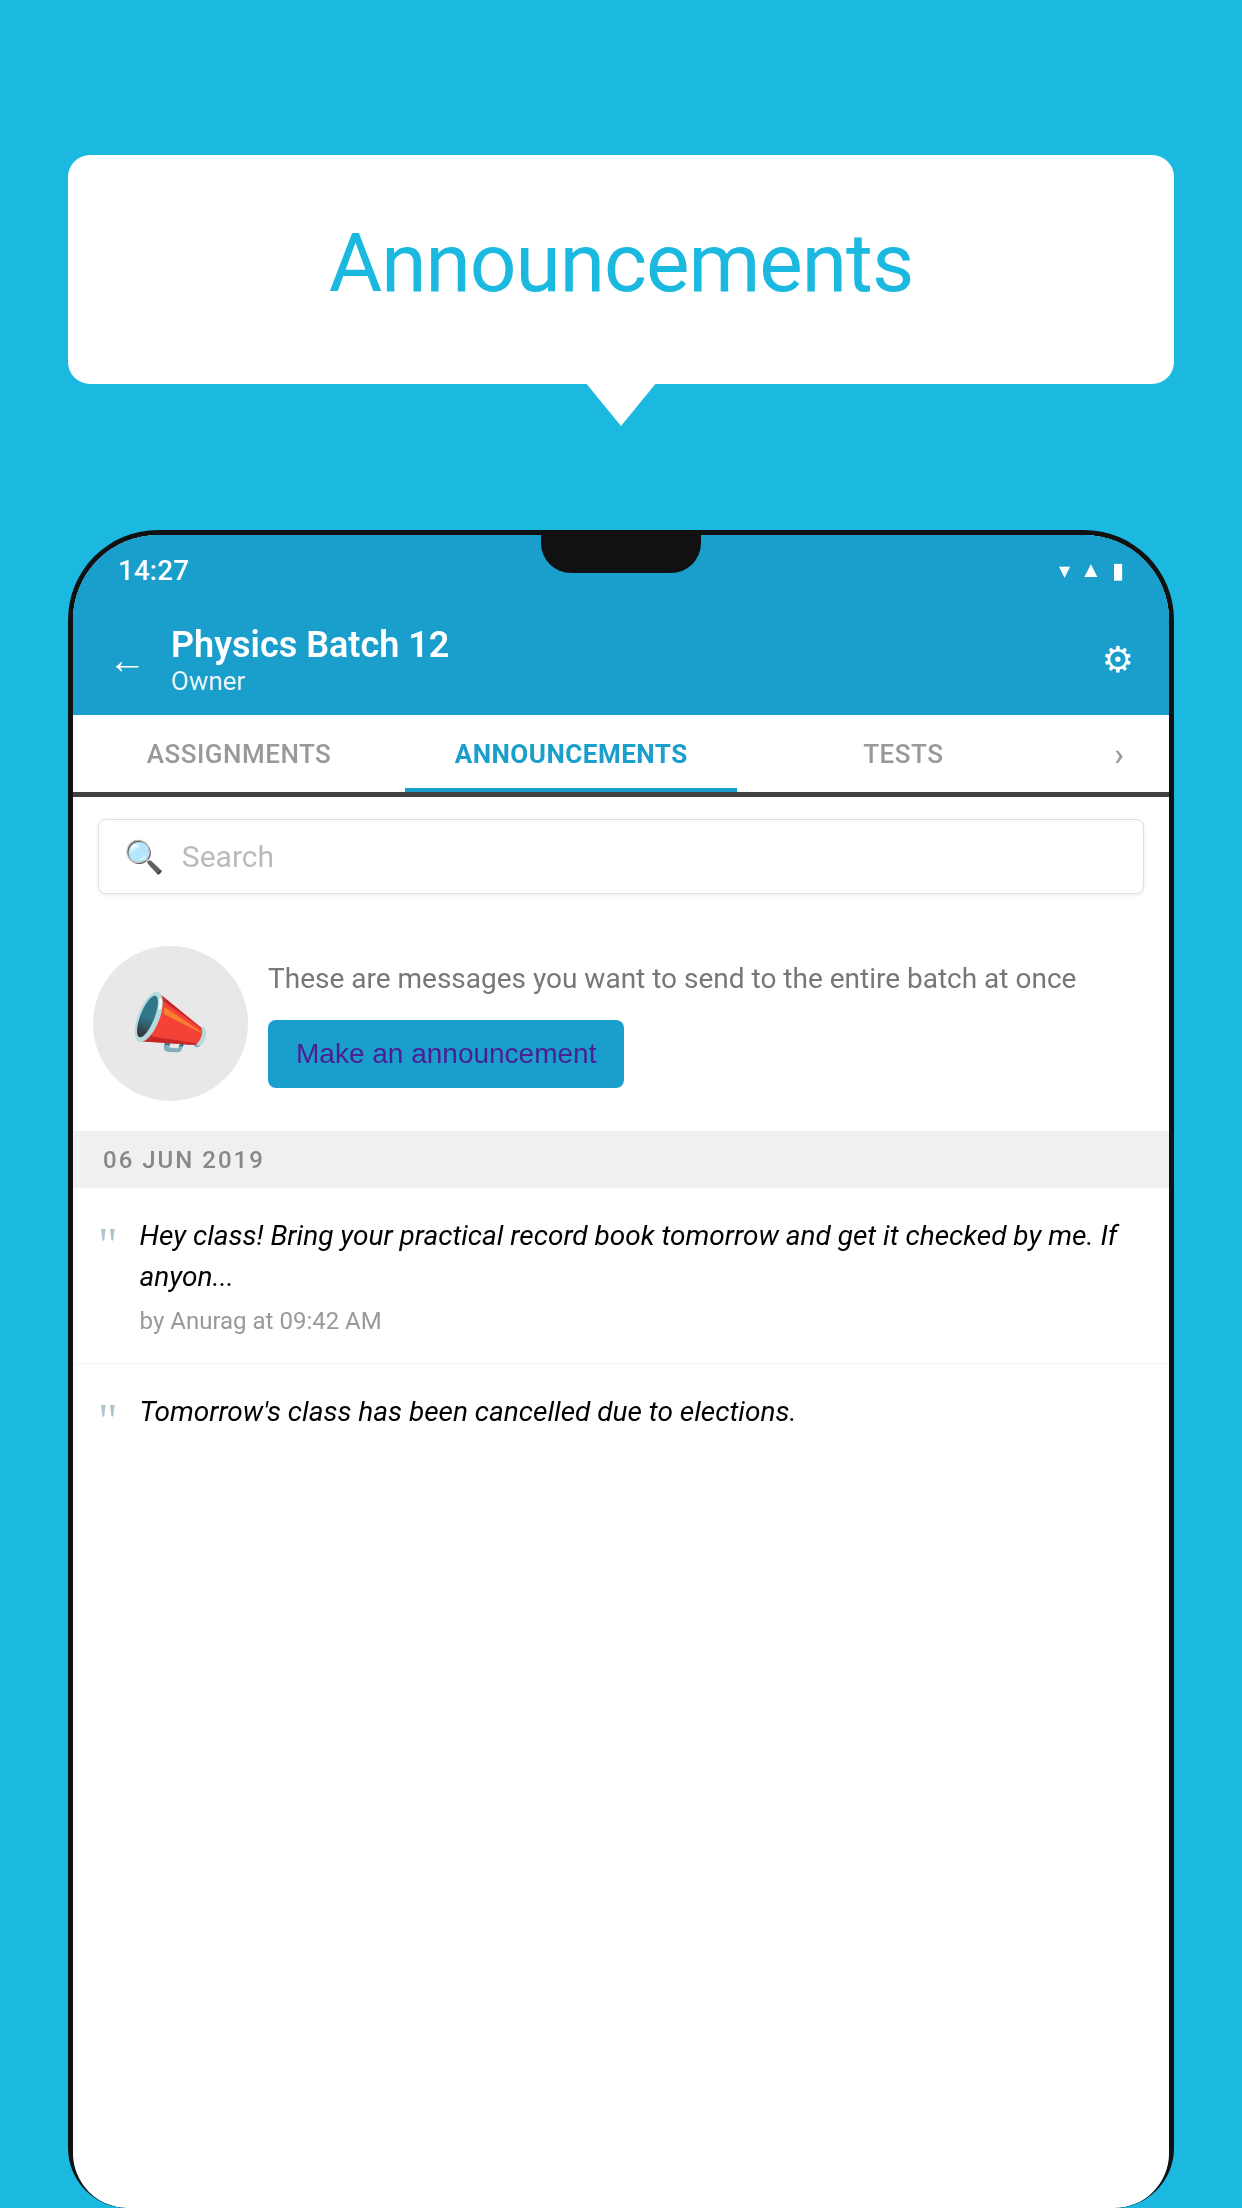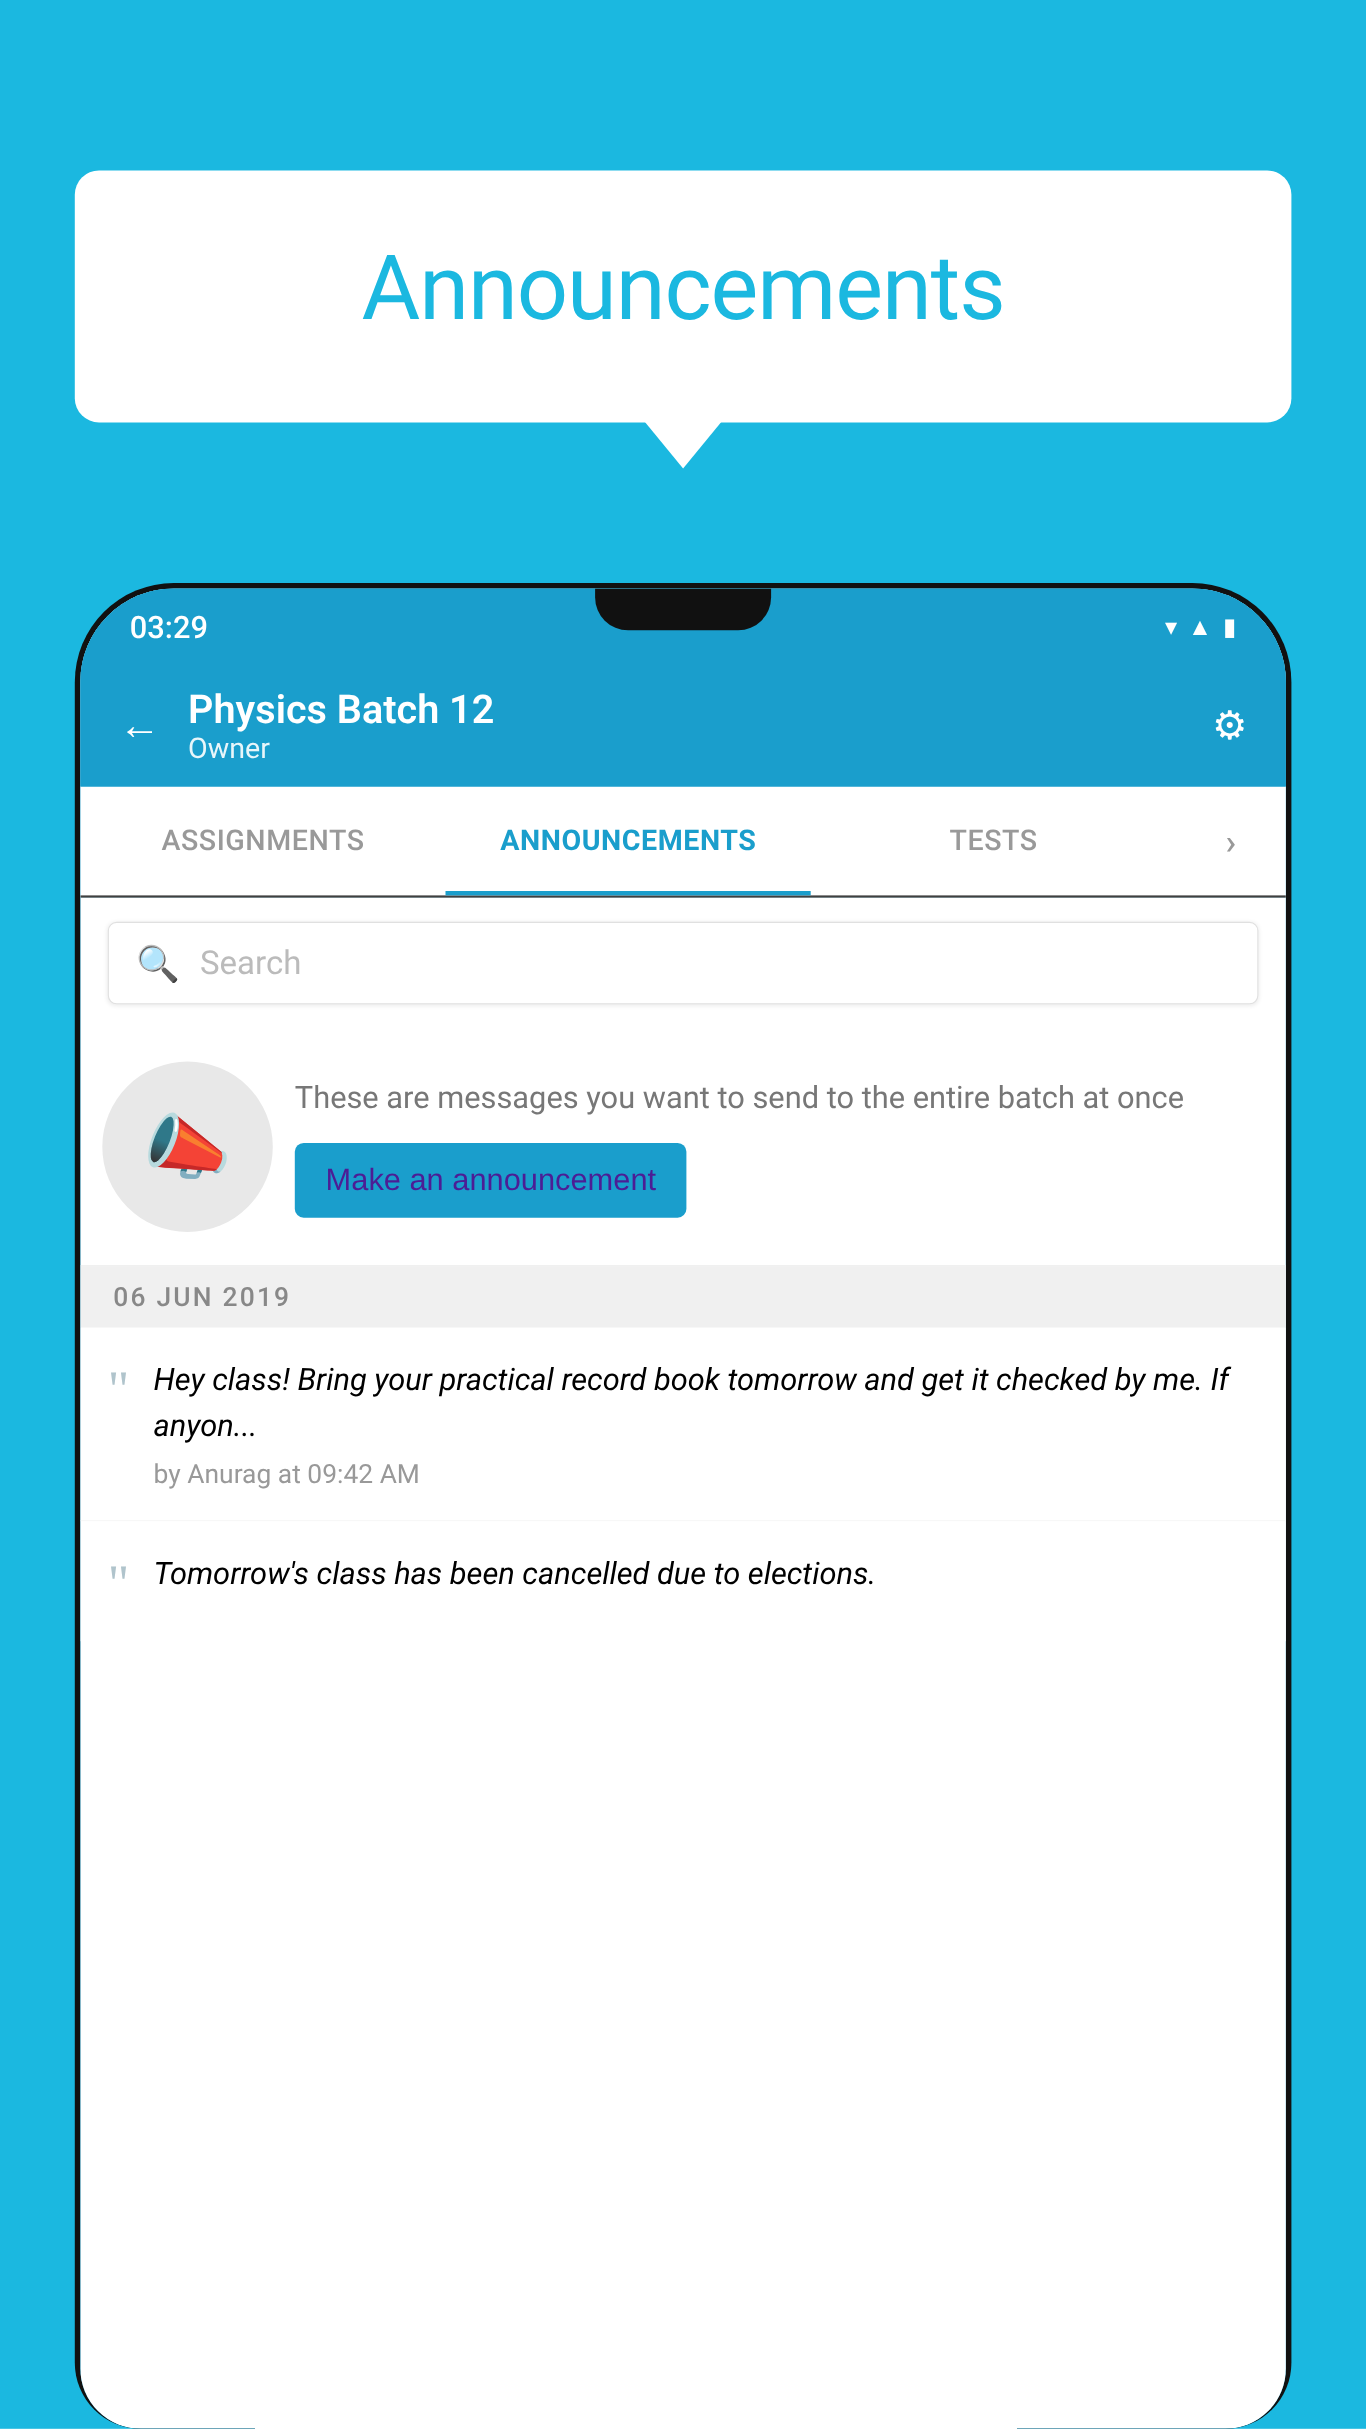--- a/index.html
+++ b/index.html
@@ -145,24 +145,24 @@
       position: absolute;
       right: 35px;
       color: white;
       font-size: 36px;
       cursor: pointer;
     }
 
     
     .tabs-bar {
       background: white;
-      height: 101px;
+      height: 82px;
       display: flex;
       align-items: stretch;
-      border-bottom: 2px solid #404040;
+      border-bottom: 5px solid #404040;
     }
     .tab {
       flex: 1;
       display: flex;
       align-items: center;
       justify-content: center;
       font-size: 26px;
       font-weight: 500;
       color: #999;
       letter-spacing: 0.5px;
@@ -326,21 +326,21 @@
 <div class="phone-frame">
   <div class="phone-inner">
 
     <div class="phone-notch"></div>
 
     <div class="phone-content">
 
       <div class="phone-top-bar">
 
         <div class="status-bar">
-          <span class="status-time">03:29</span>
+          <span class="status-time">14:27</span>
           <div class="status-icons">
             <span class="status-icon">▾</span>
             <span class="status-icon">▲</span>
             <span class="status-icon">▮</span>
           </div>
         </div>
 
         <div class="app-bar">
           <span class="back-btn">←</span>
           <div class="app-bar-title-area">

